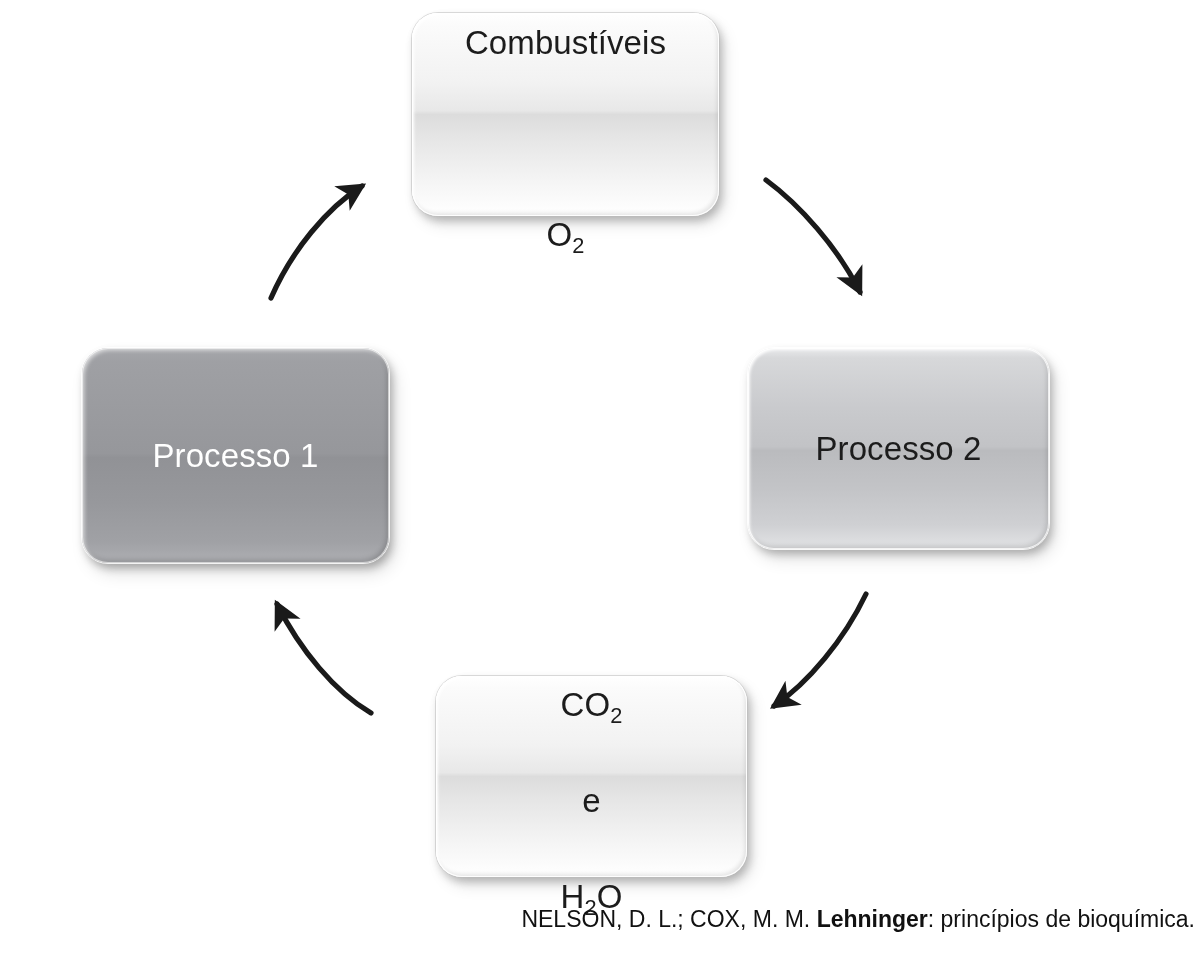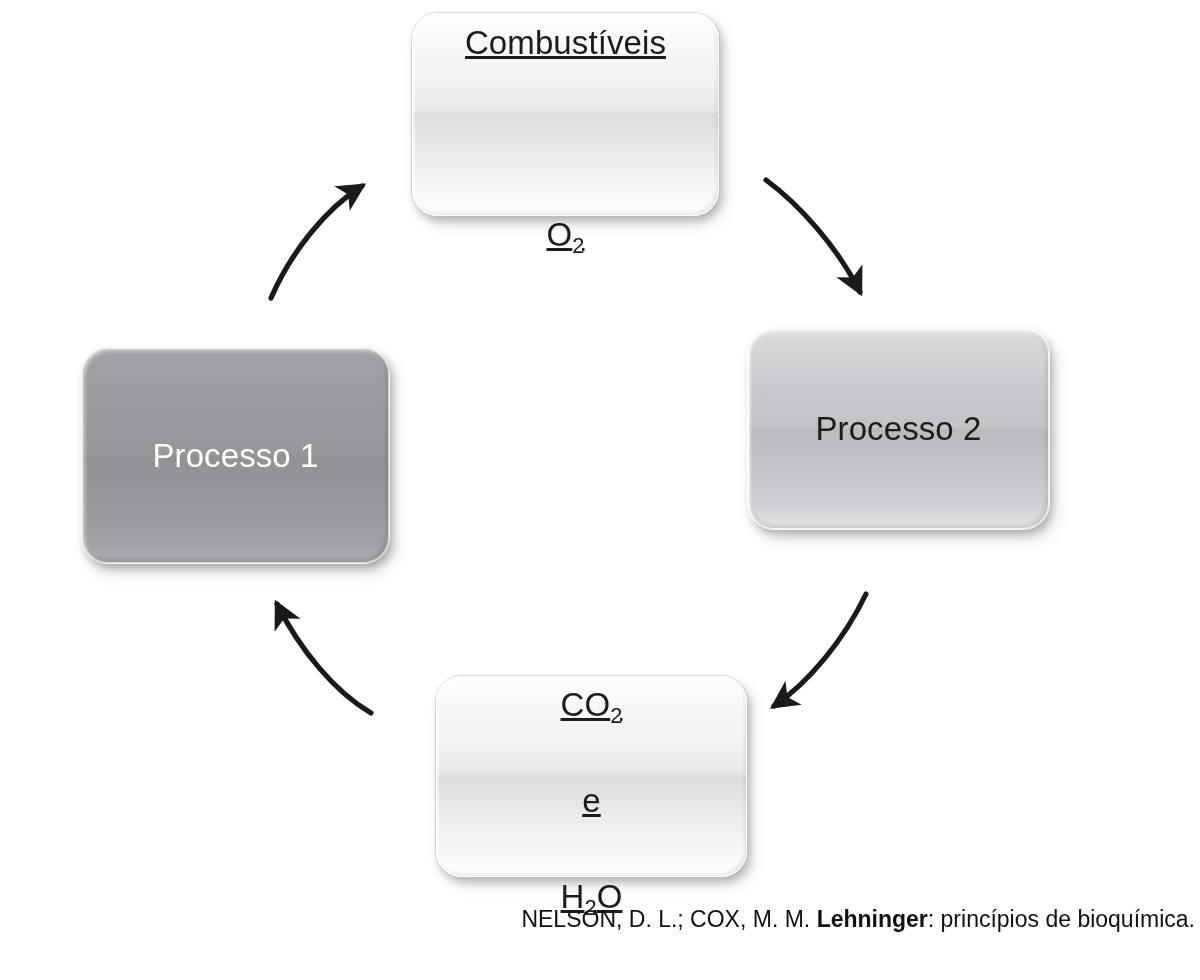--- a/index.html
+++ b/index.html
@@ -52,21 +52,20 @@
         #f4f4f4 82%,
         #fdfdfd 96%,
         #ffffff 100%);
     box-shadow:
       inset 0 0 0 1px rgba(255,255,255,0.95),
       inset 2px 2px 3px rgba(255,255,255,1),
       inset -2px -3px 4px rgba(0,0,0,0.10),
       0 0 0 1px rgba(190,190,190,0.55),
       3px 5px 9px rgba(0,0,0,0.23),
       6px 9px 16px rgba(0,0,0,0.10);
-    text-decoration: underline;
   }
 
   
   .node-medium {
     background:
       linear-gradient(to bottom,
         #e9eaec 0%,
         #d7d8da 5%,
         #c9cacd 30%,
         #c2c3c6 49%,
@@ -107,21 +106,21 @@
 
   .node-label {
     display: block;
     padding: 0 10px;
     white-space: pre-line;
   }
 
   
   #node-fuels   { left: 412px; top: 13px;  width: 307px; height: 203px; }
   #node-process1{ left: 82px;  top: 348px; width: 307px; height: 215px; }
-  #node-process2{ left: 748px; top: 328px; width: 301px; height: 201px; }
+  #node-process2{ left: 748px; top: 348px; width: 301px; height: 201px; }
   #node-products{ left: 436px; top: 676px; width: 311px; height: 201px; }
 
   
   .sub {
     font-size: 0.66em;
     vertical-align: -0.32em;
     line-height: 0;
   }
 
   

